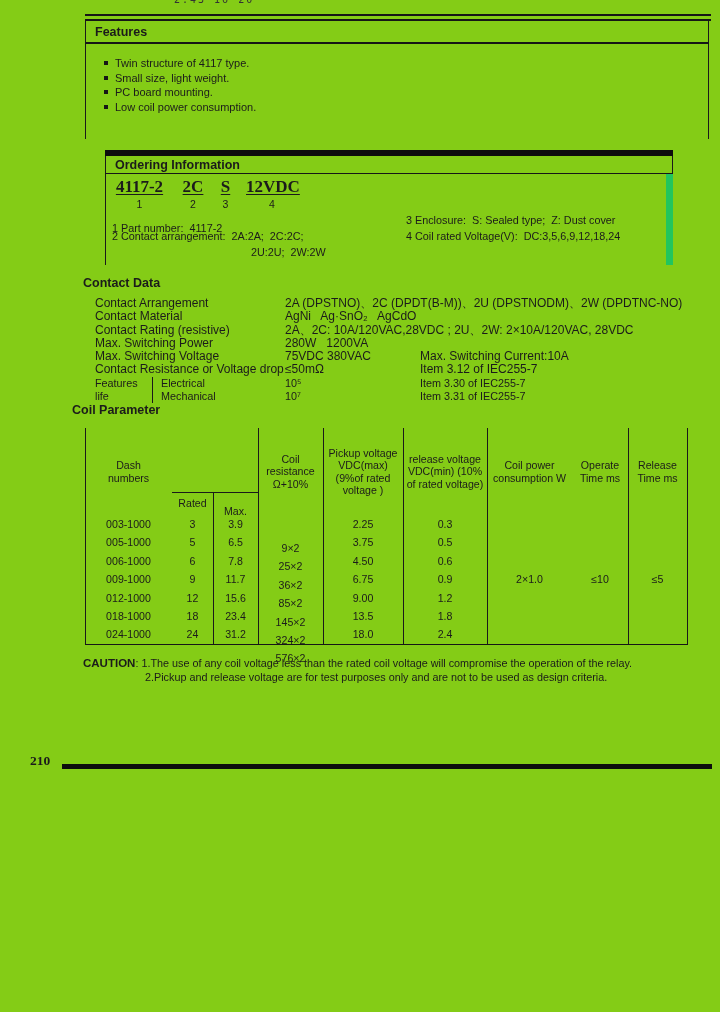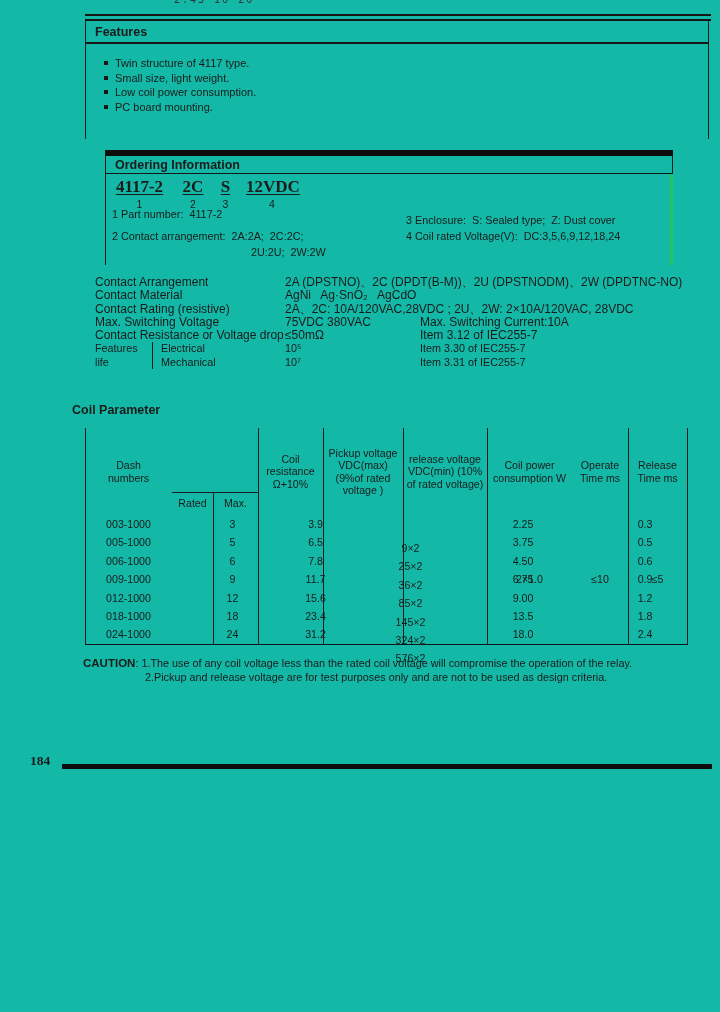--- a/index.html
+++ b/index.html
@@ -1,18 +1,18 @@
 <!DOCTYPE html>
 <html><head>
 <meta charset="utf-8">
 <style>
   html,body { margin:0; padding:0; }
   .page {
     position:relative; width:720px; height:1012px;
-    background:#14b8a6; color:#1b1b1b;
+    background:#84cc16; color:#1b1b1b;
     font-family:"Liberation Sans", sans-serif;
     overflow:hidden;
   }
   .abs { position:absolute; }
 
   
   .scan-header {
     left:174px; top:-6px; font-family:"DejaVu Sans Mono", monospace;
     font-size:10px; letter-spacing:2px; color:#333;
   }
@@ -43,21 +43,21 @@
   
   .ordering-box { left:85px; top:150px; width:568px;padding-left:20px; }
   .black-bar { height:6px; background:#0d0d0d; }
   .ordering-title-row {
     border-left:1px solid #1a1a1a; border-right:1px solid #1a1a1a;
     border-bottom:1.5px solid #161616;
     padding:2px 0 1px 9px; font-weight:bold; font-size:12.5px;
   }
   .ordering-body {
     position:relative; height:91px;
-    border-left:1px solid #1a1a1a; border-right:3px solid #22c55e;
+    border-left:1px solid #1a1a1a; border-right:7px solid #22c55e;
   }
   .code-row { position:absolute; left:6px; top:3px; display:flex; }
   .code-part {
     font-family:"Liberation Serif", serif; font-weight:bold; font-size:17px;
     text-decoration:underline; text-underline-offset:2px;
     text-align:center; white-space:pre;
   }
   .code-idx-row { position:absolute; left:6px; top:24px; display:flex; }
   .code-idx { font-size:10.5px; text-align:center; }
   .w1{width:55px;} .w2{width:24px;} .w3{width:13px;} .w4{width:52px;}
@@ -81,21 +81,21 @@
 
   
   .coil-title { left:72px; top:403px; font-weight:bold; font-size:12.5px; }
   .coil-table { left:85px; top:428px; width:603px; height:216px;
     border-bottom:1.5px solid #161616; font-size:10.6px; }
   .vline { position:absolute; width:1px; background:#1a1a1a; }
   .hline { position:absolute; height:1px; background:#1a1a1a; }
   .th { position:absolute; display:flex; align-items:center; justify-content:center;
         text-align:center; line-height:12.5px; }
   .ct-rows { position:absolute; left:0; top:87px; width:603px; }
-  .ct-row { display:flex; height:18.4px; line-height:18.4px;gap:40px; }
+  .ct-row { display:flex; height:18.4px; line-height:18.4px; }
   .ct-row span { text-align:center; flex:none; }
   .c0{width:87px;} .c1{width:41px;} .c2{width:45px;}
   .c3{width:65px;margin-top:24px;} .c4{width:80px;} .c5{width:84px;}
   .merged { position:absolute; top:142px; height:19px; line-height:19px; text-align:center; }
 
   
   .caution-box { left:83px; top:657px; width:625px; font-size:10.8px; line-height:13.5px; }
   .caution-label { font-weight:bold; font-size:11.5px; }
   .caution-l2 { margin-left:62px; }
 
@@ -111,22 +111,22 @@
 
   <div class="abs scan-header">2.43  16  20</div>
 
   <div class="abs double-rule"></div>
 
   <div class="abs features-box">
     <div class="sec-title-row">Features</div>
     <div class="features-body">
       <div class="feat-item"><span class="bullet"></span><span>Twin structure of 4117 type.</span></div>
       <div class="feat-item"><span class="bullet"></span><span>Small size, light weight.</span></div>
+      <div class="feat-item"><span class="bullet"></span><span>PC board mounting.</span></div>
       <div class="feat-item"><span class="bullet"></span><span>Low coil power consumption.</span></div>
-      <div class="feat-item"><span class="bullet"></span><span>PC board mounting.</span></div>
     </div>
   </div>
 
   <div class="abs ordering-box">
     <div class="black-bar"></div>
     <div class="ordering-title-row">Ordering Information</div>
     <div class="ordering-body">
       <div class="code-row">
         <span class="code-part w1">4117-2</span>
           <span class="gap"></span>
@@ -138,41 +138,46 @@
       </div>
       <div class="code-idx-row">
         <span class="code-idx w1">1</span>
           <span class="gap"></span>
         <span class="code-idx w2">2</span>
           <span class="gap"></span>
         <span class="code-idx w3">3</span>
           <span class="gap"></span>
         <span class="code-idx w4">4</span>
       </div>
-      <div class="legend-item" style="left:6px; top:34px;">1 Part number:  4117-2</div>
+      <div class="legend-item" style="left:6px; top:48px;">1 Part number:  4117-2</div>
       <div class="legend-item" style="left:6px; top:56px;">2 Contact arrangement:  2A:2A;  2C:2C;</div>
       <div class="legend-item" style="left:145px; top:72px;">2U:2U;  2W:2W</div>
       <div class="legend-item" style="left:300px; top:40px;">3 Enclosure:  S: Sealed type;  Z: Dust cover</div>
       <div class="legend-item" style="left:300px; top:56px;">4 Coil rated Voltage(V):  DC:3,5,6,9,12,18,24</div>
     </div>
   </div>
 
   <div class="abs contact-box">
+    <div class="cd-title">Contact Data</div>
     <div class="cd-rows">
       <div class="cd-row">
         <span class="cd-label">Contact Arrangement</span>
         <span class="cd-note">2A (DPSTNO)、2C (DPDT(B-M))、2U (DPSTNODM)、2W (DPDTNC-NO)</span>
       </div>
       <div class="cd-row">
         <span class="cd-label">Contact Material</span>
         <span class="cd-note">AgNi   Ag·SnO₂   AgCdO</span>
       </div>
       <div class="cd-row">
         <span class="cd-label">Contact Rating (resistive)</span>
         <span class="cd-note">2A、2C: 10A/120VAC,28VDC ; 2U、2W: 2×10A/120VAC, 28VDC</span>
+      </div>
+      <div class="cd-row">
+        <span class="cd-label">Max. Switching Power</span>
+        <span class="cd-note">280W   1200VA</span>
       </div>
       <div class="cd-row">
         <span class="cd-label">Max. Switching Voltage</span>
         <span class="cd-value">75VDC 380VAC</span>
         <span class="cd-note">Max. Switching Current:10A</span>
       </div>
       <div class="cd-row">
         <span class="cd-label">Contact Resistance or Voltage drop</span>
         <span class="cd-value">≤50mΩ</span>
         <span class="cd-note">Item 3.12 of IEC255-7</span>
@@ -212,21 +217,21 @@
     <div class="vline" style="left:402px; top:0; height:216px;"></div>
     <div class="vline" style="left:543px; top:0; height:216px;"></div>
     <div class="hline" style="left:87px; top:64px; width:86px;"></div>
 
     <div class="th" style="left:0; top:0; width:87px; height:87px;">
         <span style="max-width:52px;">Dash numbers</span>
       </div>
     <div class="th" style="left:87px; top:64px; width:41px; height:23px;">
         <span>Rated</span>
       </div>
-    <div class="th" style="left:128px; top:64px; width:45px; height:23px;">
+    <div class="th" style="left:128px; top:72px; width:45px; height:23px;">
         <span>Max.</span>
       </div>
     <div class="th" style="left:173px; top:0; width:65px; height:87px;">
         <span style="max-width:62px;">Coil resistance Ω+10%</span>
       </div>
     <div class="th" style="left:238px; top:0; width:80px; height:87px;">
         <span style="max-width:76px;">Pickup voltage VDC(max) (9%of rated voltage )</span>
       </div>
     <div class="th" style="left:318px; top:0; width:84px; height:87px;">
         <span style="max-width:82px;">release voltage VDC(min) (10% of rated voltage)</span>
@@ -303,16 +308,16 @@
     <div class="merged" style="left:402px; width:85px;">2×1.0</div>
     <div class="merged" style="left:487px; width:56px;">≤10</div>
     <div class="merged" style="left:543px; width:59px;">≤5</div>
   </div>
 
   <div class="abs caution-box">
     <div><span class="caution-label">CAUTION</span><span>: 1.The use of any coil voltage less than the rated coil voltage will compromise the operation of the relay.</span></div>
     <div class="caution-l2">2.Pickup and release voltage are for test purposes only and are not to be used as design criteria.</div>
   </div>
 
-  <div class="abs page-num">184</div>
+  <div class="abs page-num">210</div>
   <div class="abs footer-bar"></div>
 
 </div>
 
 </body></html>

